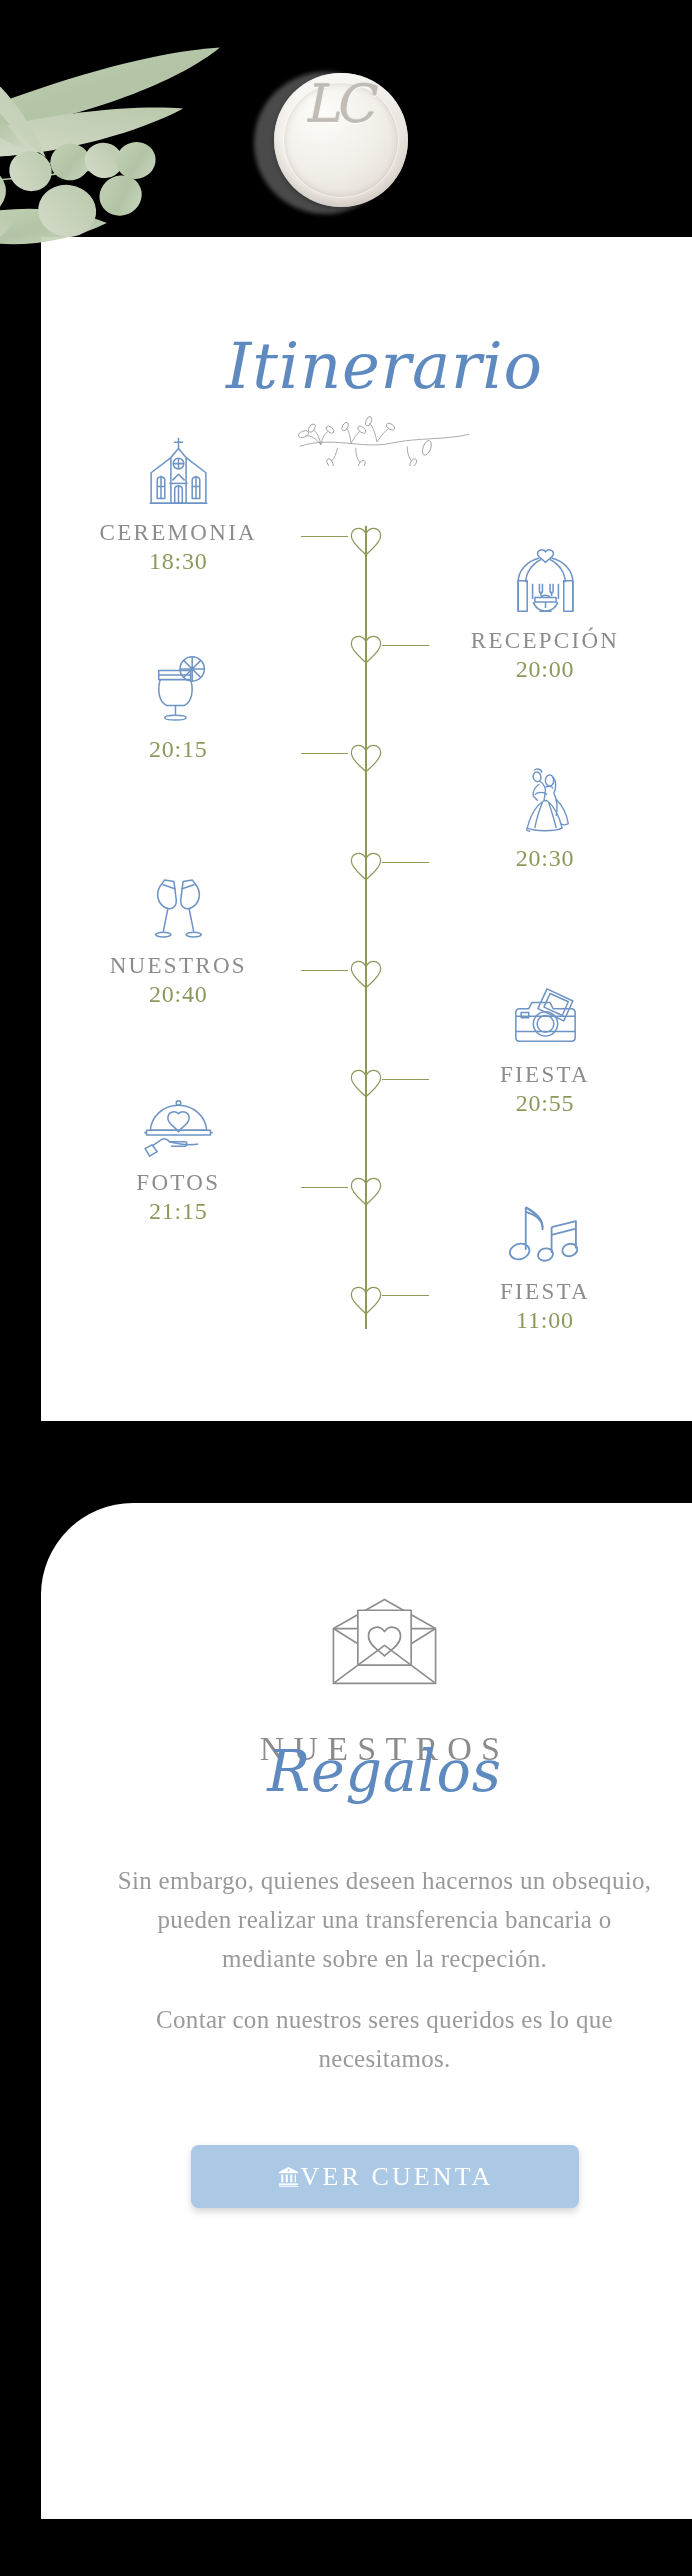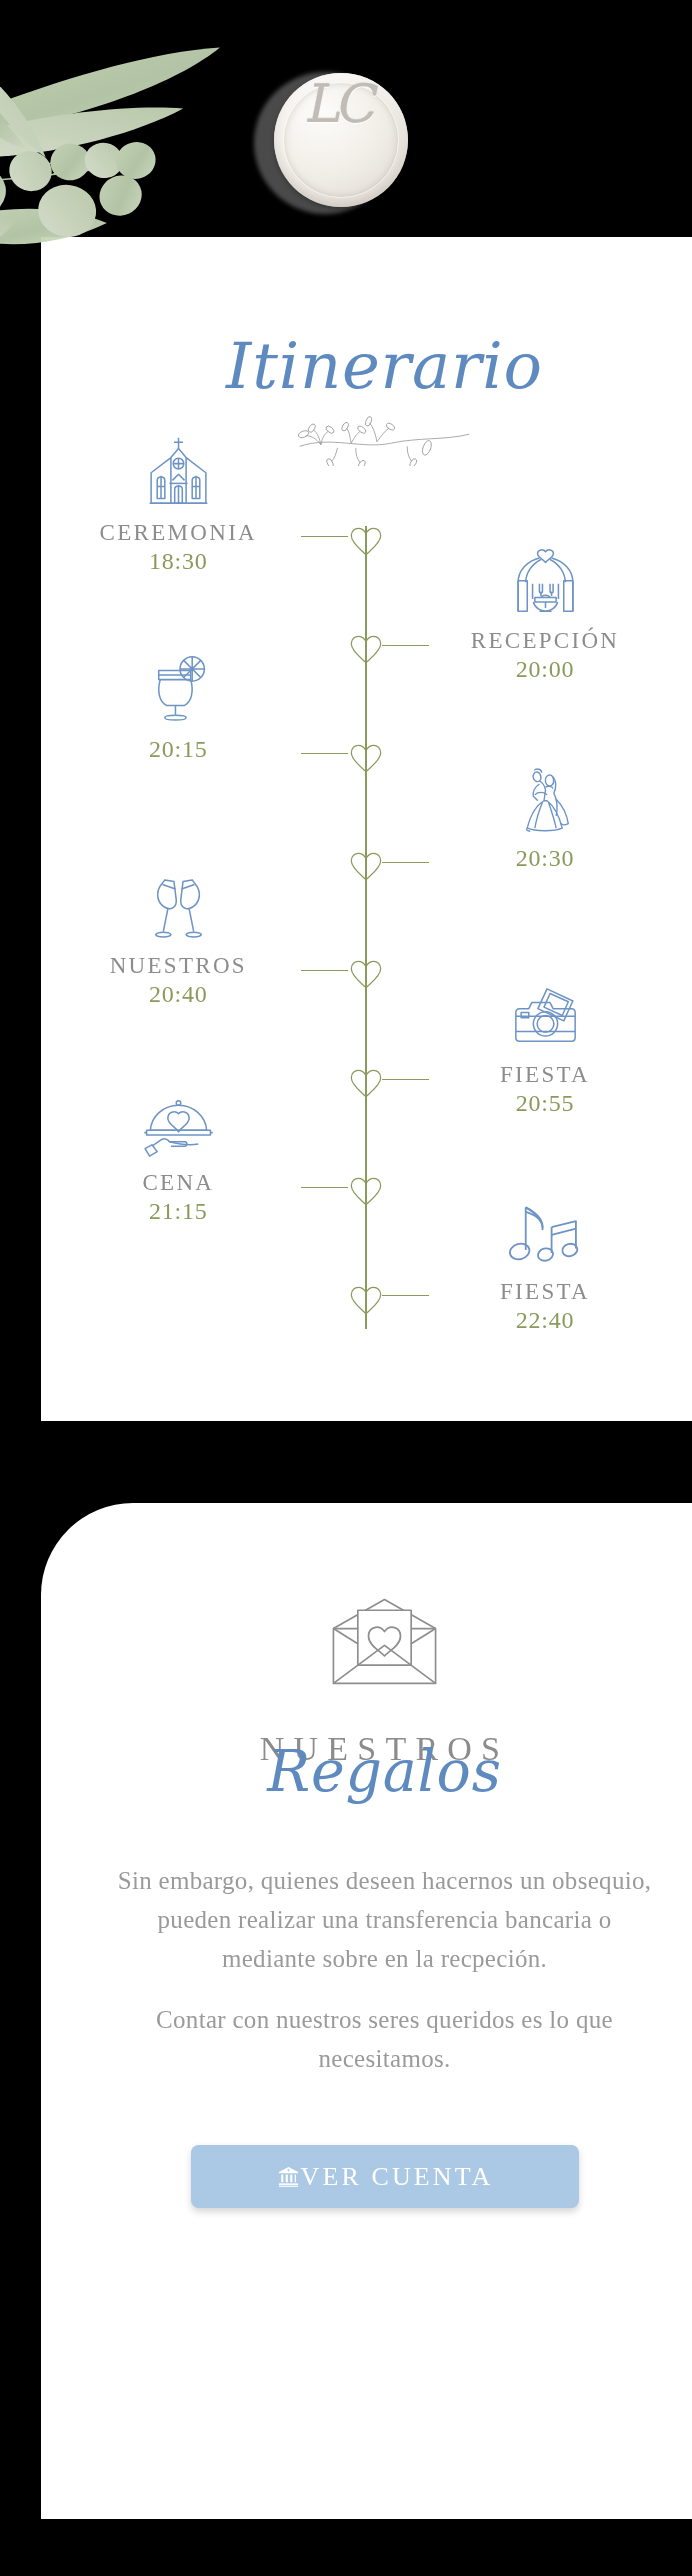--- a/index.html
+++ b/index.html
@@ -452,39 +452,39 @@
       <circle cx="48" cy="22" r="3"></circle>
       <path d="M48 25 C28 25, 12 40, 11 58 L85 58 C84 40, 68 25, 48 25 Z"></path>
       <path d="M6 58 L90 58 L90 64 L6 64 Z"></path>
       <path d="M3 61 H6 M90 61 H93"></path>
       <path d="M48 36 C43 31, 34 34, 34 42 C34 50, 45 54, 48 60 C51 54, 62 50, 62 42 C62 34, 53 31, 48 36 Z"></path>
       <path d="M14 78 L26 70 C30 68, 34 70, 36 73 L56 73 C60 73, 60 79, 56 79 L38 79"></path>
       <path d="M36 73 C48 76, 62 78, 74 76"></path>
       <path d="M13 77 L20 86 L10 92 L4 82 Z"></path>
               </svg>
             </div>
-            <div class="tl-label">CENA</div>
+            <div class="tl-label">FOTOS</div>
             <div class="tl-time">21:15</div>
           </div>
           <div class="tl-item right" style="top: 706px;">
             <div class="tl-icon">
               <svg width="73" height="75" viewBox="0 0 96 98" fill="none" stroke="#6d94c5" stroke-width="2.4" stroke-linejoin="round">
       <path d="M22 16 L22 72"></path>
       <path d="M22 16 C34 22, 44 30, 44 42 C44 34, 36 26, 22 22"></path>
       <path d="M22 16 C36 24, 46 34, 44 46"></path>
       <ellipse cx="14" cy="74" rx="13" ry="10" transform="rotate(-16 14 74)"></ellipse>
       <path d="M56 42 L88 34 L88 70"></path>
       <path d="M56 42 L56 76"></path>
       <path d="M56 52 L88 44"></path>
       <ellipse cx="48" cy="78" rx="10" ry="8" transform="rotate(-16 48 78)"></ellipse>
       <ellipse cx="80" cy="72" rx="10" ry="8" transform="rotate(-16 80 72)"></ellipse>
               </svg>
             </div>
             <div class="tl-label">FIESTA</div>
-            <div class="tl-time">22:40</div>
+            <div class="tl-time">11:00</div>
           </div>
         </div>
     </div>
   </div>
 
   <div class="foliage">
     <svg width="321" height="252" viewBox="0 0 420 330">
       <defs>
         <linearGradient id="lf" x1="0" y1="0" x2="1" y2="1">
           <stop offset="0%" stop-color="#cfdcc0"></stop>

